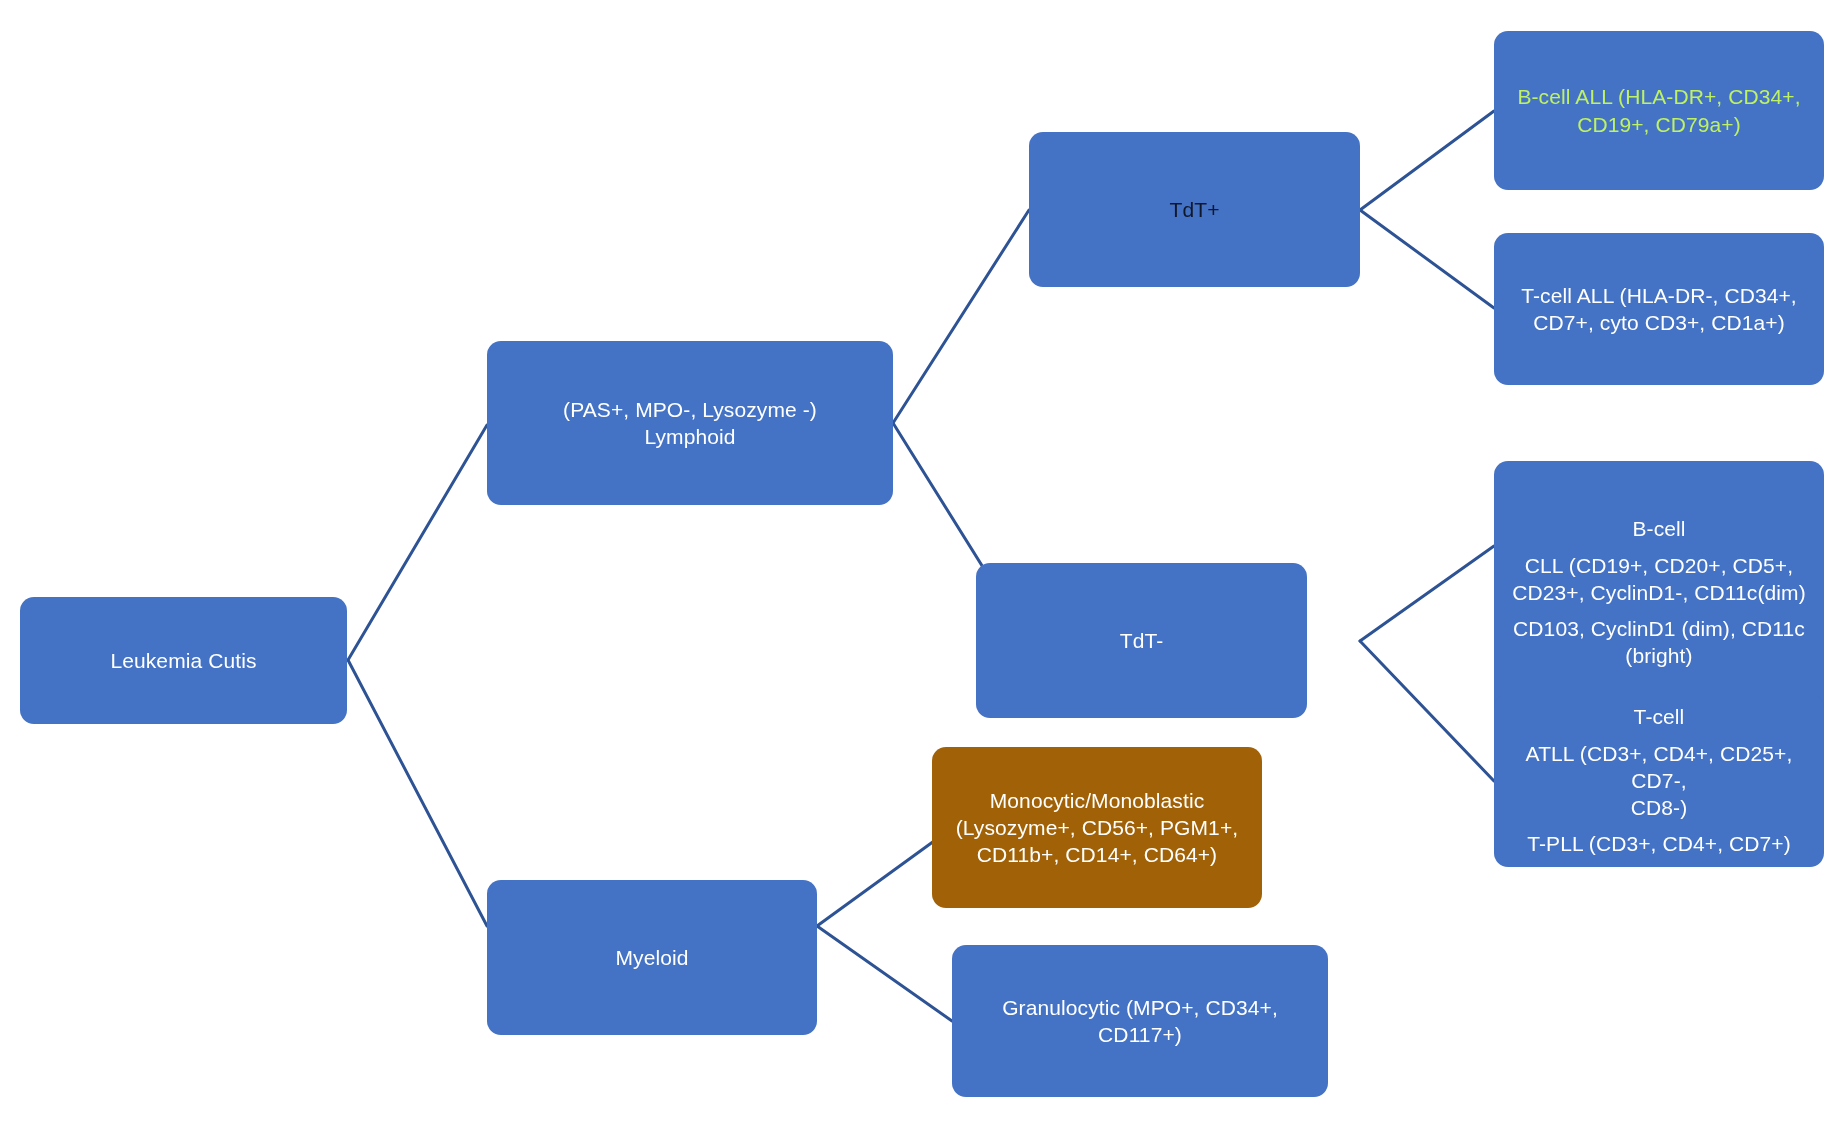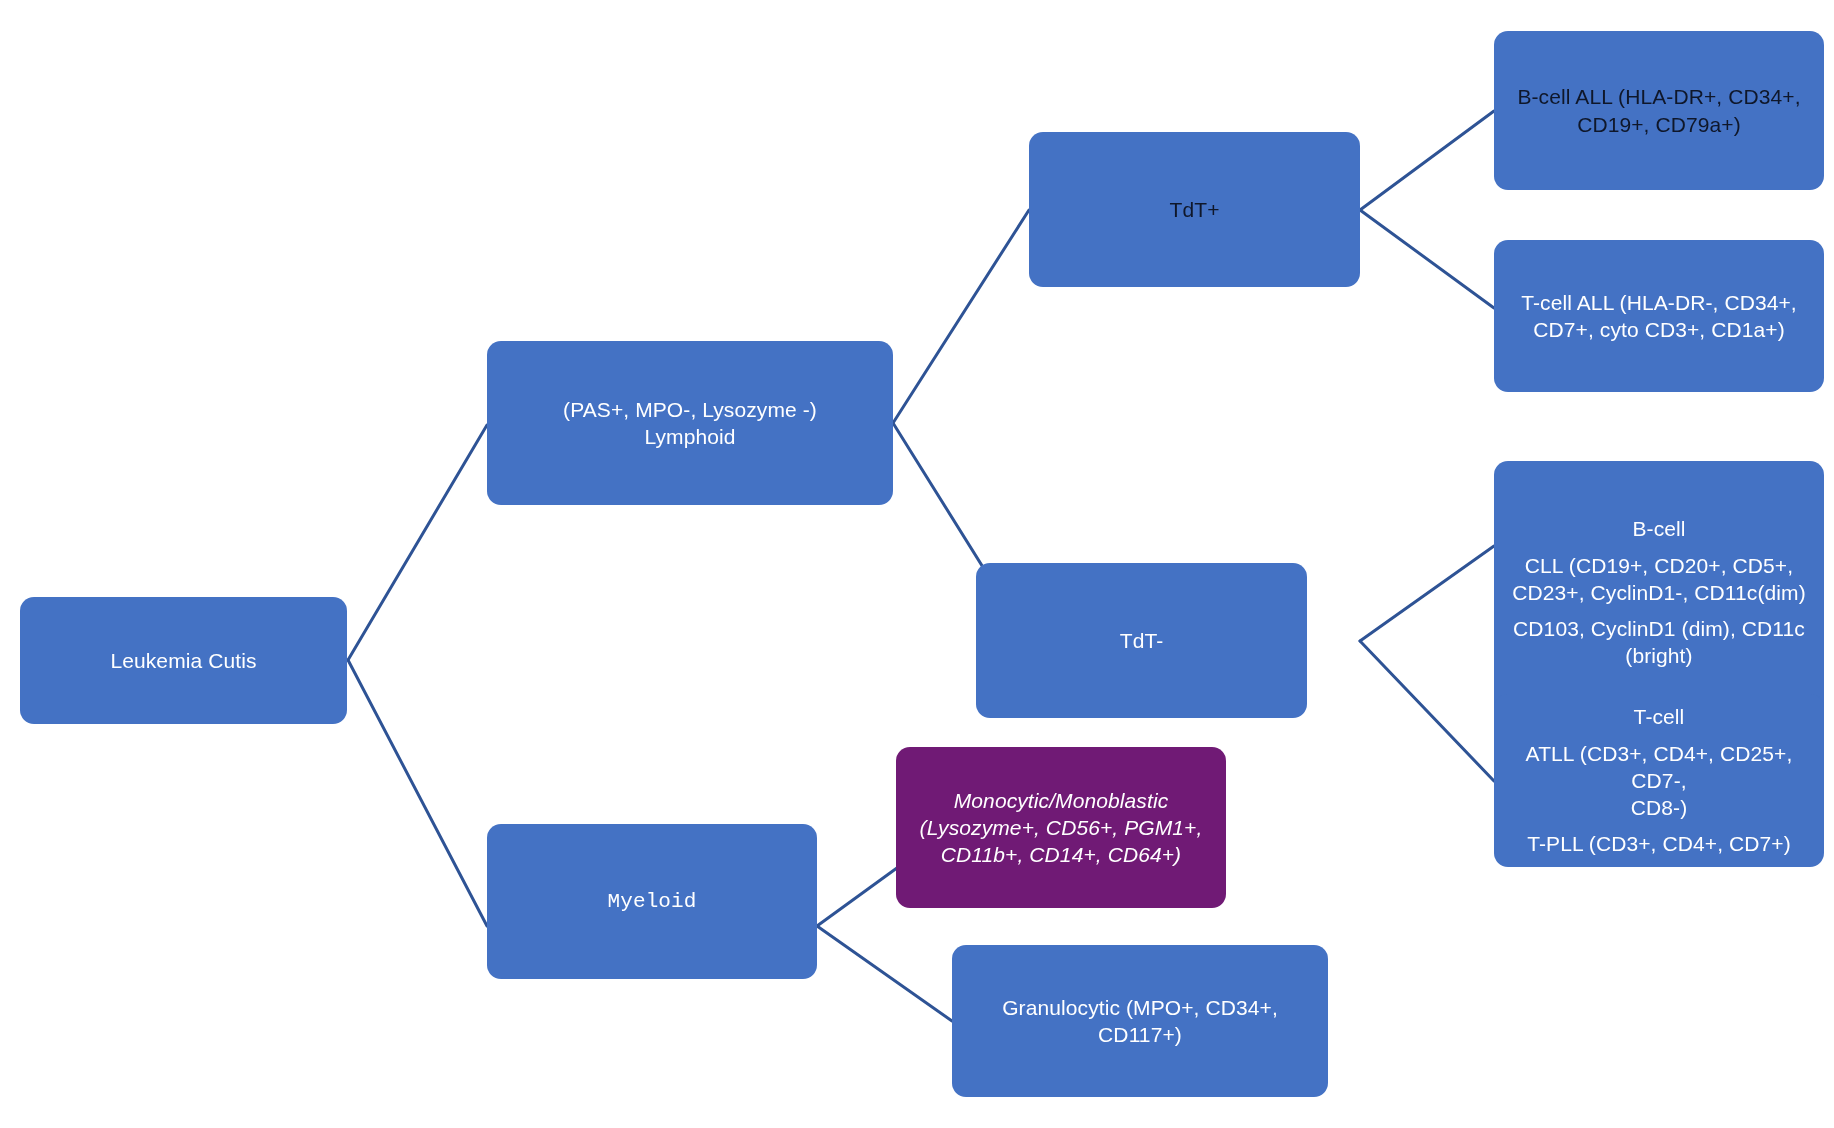--- a/index.html
+++ b/index.html
@@ -71,38 +71,38 @@
 
   <div class="node fs-main" style="left: 20px; top: 597px; width: 327px; height: 127px; background: rgb(68, 114, 196); color: rgb(255, 255, 255);">
     <span class="line">Leukemia Cutis</span>
   </div>
 
   <div class="node fs-main" style="left: 487px; top: 341px; width: 406px; height: 164px; background: rgb(68, 114, 196); color: rgb(255, 255, 255);">
     <span class="line">(PAS+, MPO-, Lysozyme -)</span>
     <span class="line">Lymphoid</span>
   </div>
 
-  <div class="node fs-main" style="left: 487px; top: 824px; width: 330px; height: 155px; background: rgb(68, 114, 196); color: rgb(255, 255, 255); font-family: Liberation Mono, monospace;">
+  <div class="node fs-main" style="left: 487px; top: 880px; width: 330px; height: 155px; background: rgb(68, 114, 196); color: rgb(255, 255, 255);">
     <span class="line">Myeloid</span>
   </div>
 
   <div class="node fs-main" style="left: 1029px; top: 132px; width: 331px; height: 155px; background: rgb(68, 114, 196); color: #0f172a;">
     <span class="line">TdT+</span>
   </div>
 
   <div class="node fs-main" style="left: 976px; top: 563px; width: 331px; height: 155px; background: rgb(68, 114, 196); color: rgb(255, 255, 255);">
     <span class="line">TdT-</span>
   </div>
 
-  <div class="node fs-leaf" style="left: 1494px; top: 31px; width: 330px; height: 159px; background: rgb(68, 114, 196); color: #0f172a;">
+  <div class="node fs-leaf" style="left: 1494px; top: 31px; width: 330px; height: 159px; background: rgb(68, 114, 196); color: #bef264;">
     <span class="line">B-cell ALL (HLA-DR+, CD34+,</span>
     <span class="line">CD19+, CD79a+)</span>
   </div>
 
-  <div class="node fs-leaf" style="left: 1494px; top: 240px; width: 330px; height: 152px; background: rgb(68, 114, 196); color: rgb(255, 255, 255);">
+  <div class="node fs-leaf" style="left: 1494px; top: 233px; width: 330px; height: 152px; background: rgb(68, 114, 196); color: rgb(255, 255, 255);">
     <span class="line">T-cell ALL (HLA-DR-, CD34+,</span>
     <span class="line">CD7+, cyto CD3+, CD1a+)</span>
   </div>
 
   <div class="node fs-dense" style="left: 1494px; top: 414px; width: 330px; height: 263px; background: rgb(68, 114, 196); color: rgb(255, 255, 255); margin-top: 47px;">
     <span class="line">B-cell</span>
     <span class="gap"></span>
     <span class="line">CLL (CD19+, CD20+, CD5+,</span>
     <span class="line">CD23+, CyclinD1-, CD11c(dim)</span>
     <span class="gap"></span>
@@ -112,21 +112,21 @@
 
   <div class="node fs-dense" style="left: 1494px; top: 694px; width: 330px; height: 173px; background: rgb(68, 114, 196); color: rgb(255, 255, 255);">
     <span class="line">T-cell</span>
     <span class="gap"></span>
     <span class="line">ATLL (CD3+, CD4+, CD25+, CD7-,</span>
     <span class="line">CD8-)</span>
     <span class="gap"></span>
     <span class="line">T-PLL (CD3+, CD4+, CD7+)</span>
   </div>
 
-  <div class="node fs-leaf" style="left: 896px; top: 747px; width: 330px; height: 161px; background: #701a75; color: rgb(255, 255, 255); font-style: italic;">
+  <div class="node fs-leaf" style="left: 932px; top: 747px; width: 330px; height: 161px; background: #a16207; color: rgb(255, 255, 255);">
     <span class="line">Monocytic/Monoblastic</span>
     <span class="line">(Lysozyme+, CD56+, PGM1+,</span>
     <span class="line">CD11b+, CD14+, CD64+)</span>
   </div>
 
   <div class="node fs-leaf" style="left: 952px; top: 945px; width: 376px; height: 152px; background: rgb(68, 114, 196); color: rgb(255, 255, 255);">
     <span class="line">Granulocytic (MPO+, CD34+,</span>
     <span class="line">CD117+)</span>
   </div>
 

